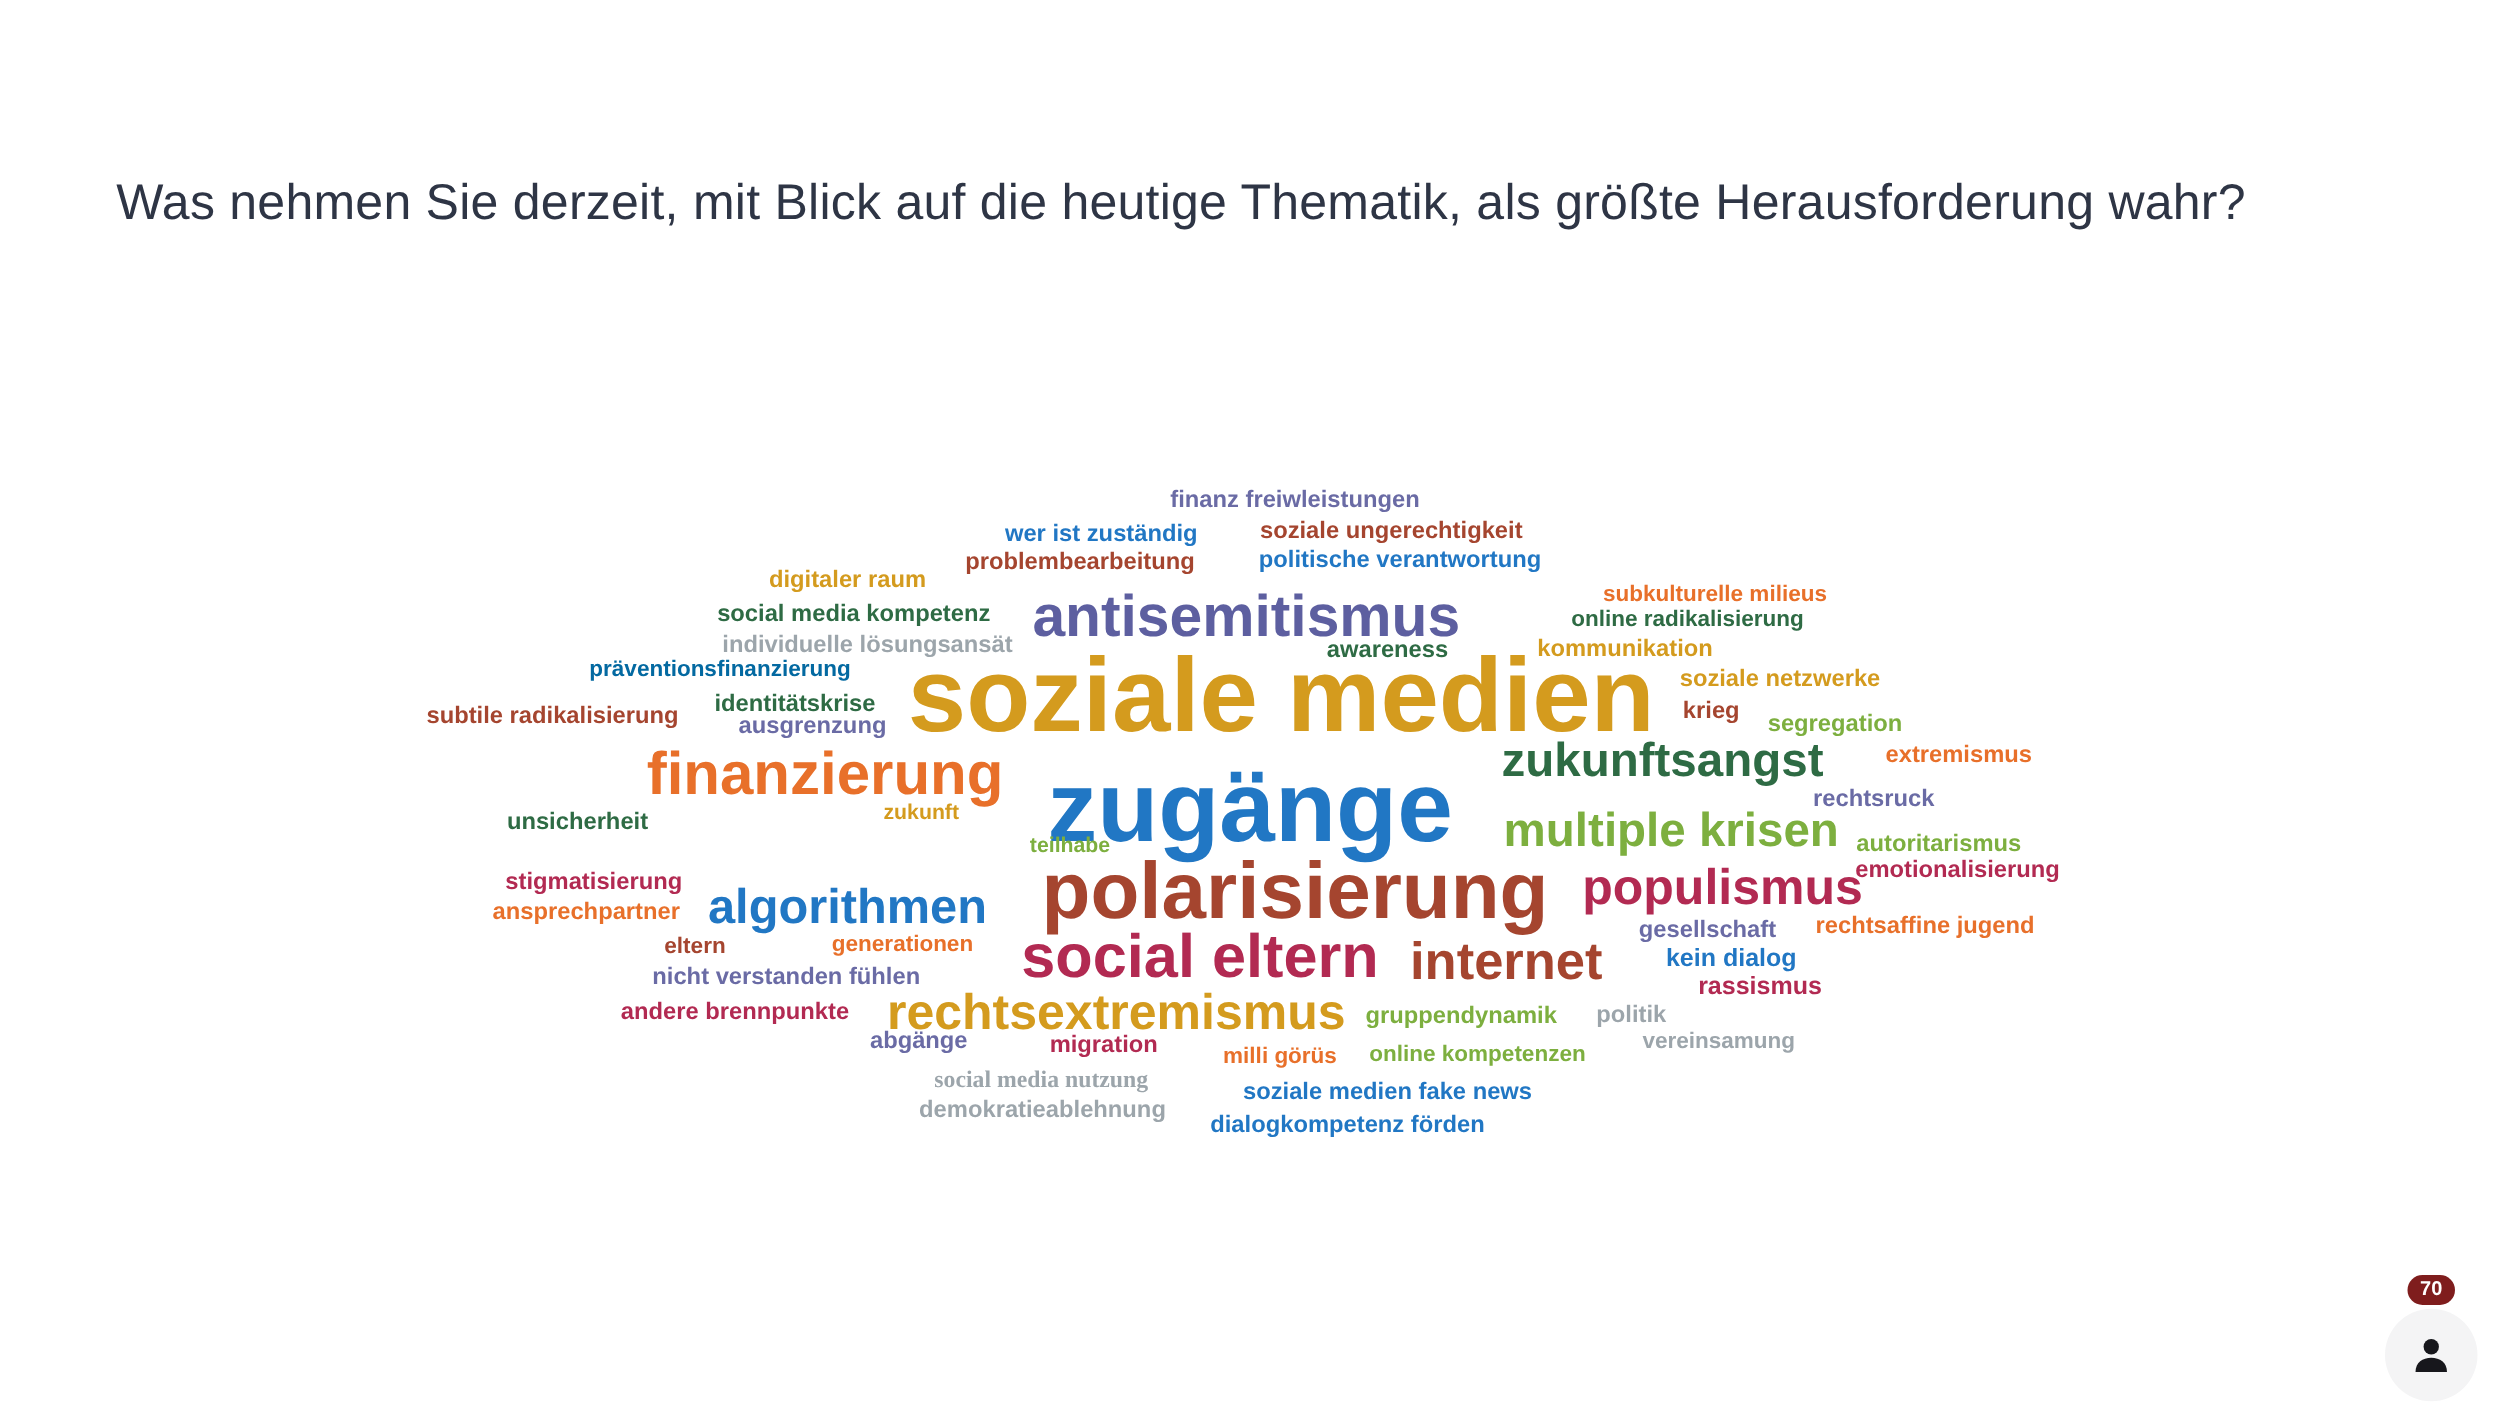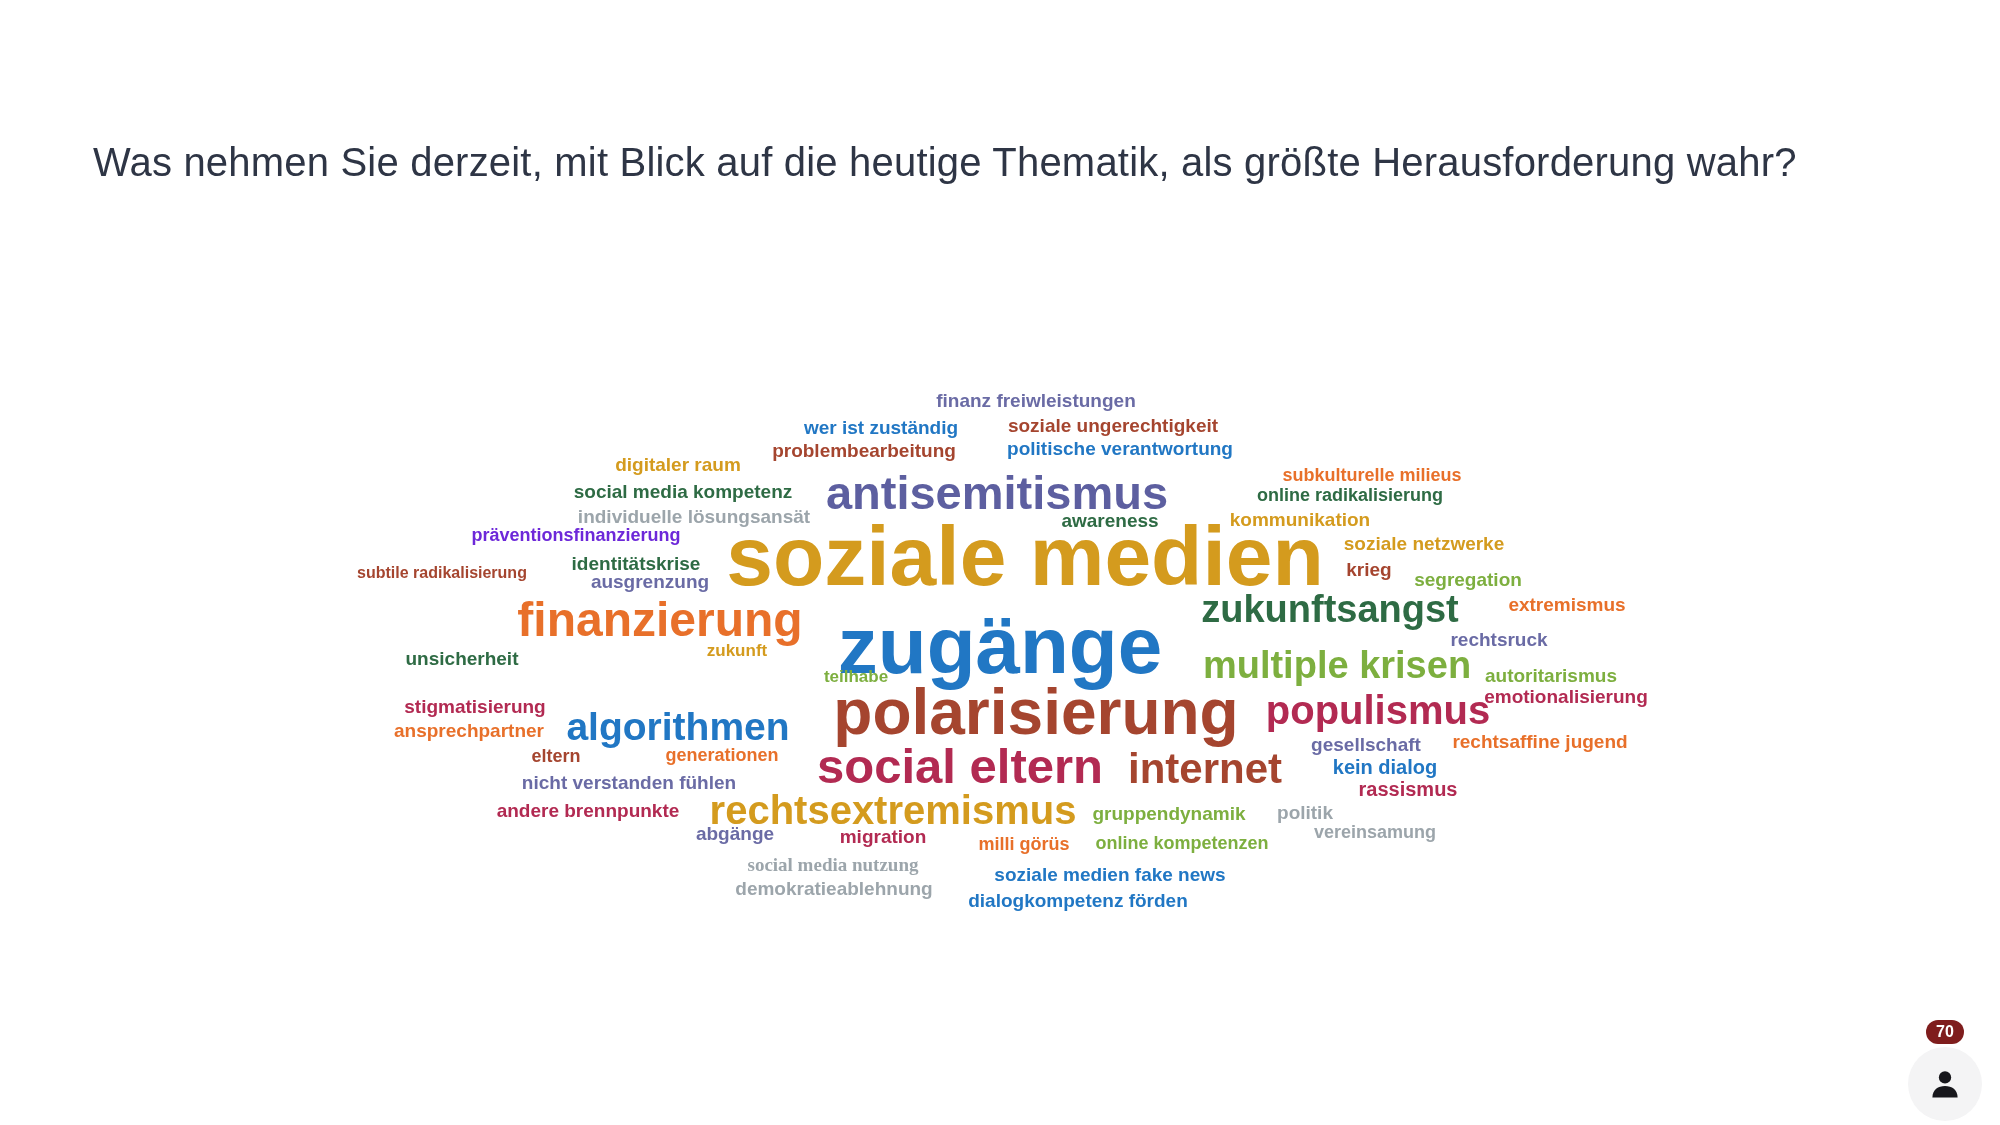--- a/index.html
+++ b/index.html
@@ -47,26 +47,26 @@
       <span class="cloud-word" style="left: 864px; top: 450px; font-size: 19px; color: rgb(165, 69, 47);">problembearbeitung</span>
       <span class="cloud-word" style="left: 1120px; top: 448px; font-size: 19px; color: rgb(33, 119, 196);">politische verantwortung</span>
       <span class="cloud-word" style="left: 678px; top: 464px; font-size: 19px; color: rgb(212, 155, 30);">digitaler raum</span>
       <span class="cloud-word" style="left: 1372px; top: 475px; font-size: 18px; color: rgb(232, 112, 42);">subkulturelle milieus</span>
       <span class="cloud-word" style="left: 997px; top: 492px; font-size: 47px; color: rgb(93, 95, 160);">antisemitismus</span>
       <span class="cloud-word" style="left: 683px; top: 491px; font-size: 19px; color: rgb(46, 107, 68);">social media kompetenz</span>
       <span class="cloud-word" style="left: 1350px; top: 495px; font-size: 18px; color: rgb(46, 107, 68);">online radikalisierung</span>
       <span class="cloud-word" style="left: 694px; top: 516px; font-size: 19px; color: rgb(156, 165, 171);">individuelle lösungsansät</span>
       <span class="cloud-word" style="left: 1110px; top: 520px; font-size: 19px; color: rgb(46, 107, 68);">awareness</span>
       <span class="cloud-word" style="left: 1300px; top: 519px; font-size: 19px; color: rgb(212, 155, 30);">kommunikation</span>
-      <span class="cloud-word" style="left: 576px; top: 535px; font-size: 18px; color: #6d28d9;">präventionsfinanzierung</span>
+      <span class="cloud-word" style="left: 576px; top: 535px; font-size: 18px; color: #0369a1;">präventionsfinanzierung</span>
       <span class="cloud-word" style="left: 1424px; top: 543px; font-size: 19px; color: rgb(212, 155, 30);">soziale netzwerke</span>
       <span class="cloud-word" style="left: 1025px; top: 556px; font-size: 84px; color: rgb(212, 155, 30);">soziale medien</span>
       <span class="cloud-word" style="left: 636px; top: 563px; font-size: 19px; color: rgb(46, 107, 68);">identitätskrise</span>
       <span class="cloud-word" style="left: 1369px; top: 569px; font-size: 19px; color: rgb(165, 69, 47);">krieg</span>
-      <span class="cloud-word" style="left: 442px; top: 573px; font-size: 16px; color: rgb(165, 69, 47);">subtile radikalisierung</span>
+      <span class="cloud-word" style="left: 442px; top: 573px; font-size: 19px; color: rgb(165, 69, 47);">subtile radikalisierung</span>
       <span class="cloud-word" style="left: 1468px; top: 579px; font-size: 19px; color: rgb(125, 175, 63);">segregation</span>
       <span class="cloud-word" style="left: 650px; top: 581px; font-size: 19px; color: rgb(106, 107, 165);">ausgrenzung</span>
       <span class="cloud-word" style="left: 1567px; top: 604px; font-size: 19px; color: rgb(232, 112, 42);">extremismus</span>
       <span class="cloud-word" style="left: 1330px; top: 609px; font-size: 38px; color: rgb(46, 107, 68);">zukunftsangst</span>
       <span class="cloud-word" style="left: 660px; top: 620px; font-size: 48px; color: rgb(232, 112, 42);">finanzierung</span>
       <span class="cloud-word" style="left: 1000px; top: 646px; font-size: 80px; color: rgb(33, 119, 196);">zugänge</span>
       <span class="cloud-word" style="left: 1499px; top: 639px; font-size: 19px; color: rgb(106, 107, 165);">rechtsruck</span>
       <span class="cloud-word" style="left: 737px; top: 650px; font-size: 17px; color: rgb(212, 155, 30);">zukunft</span>
       <span class="cloud-word" style="left: 462px; top: 658px; font-size: 19px; color: rgb(46, 107, 68);">unsicherheit</span>
       <span class="cloud-word" style="left: 1337px; top: 665px; font-size: 38px; color: rgb(125, 175, 63);">multiple krisen</span>

